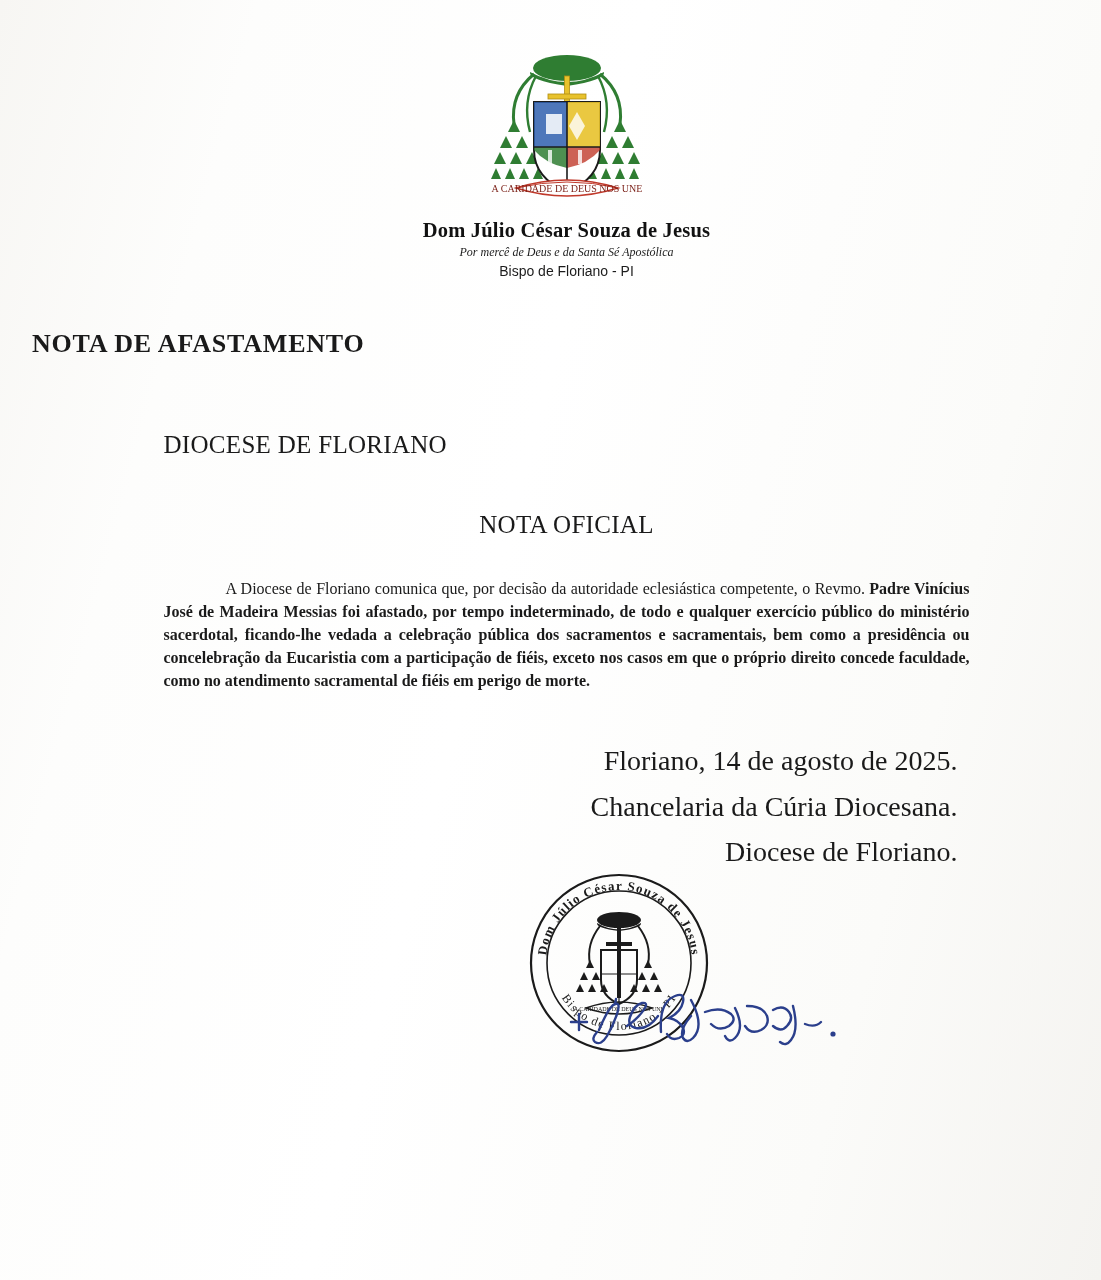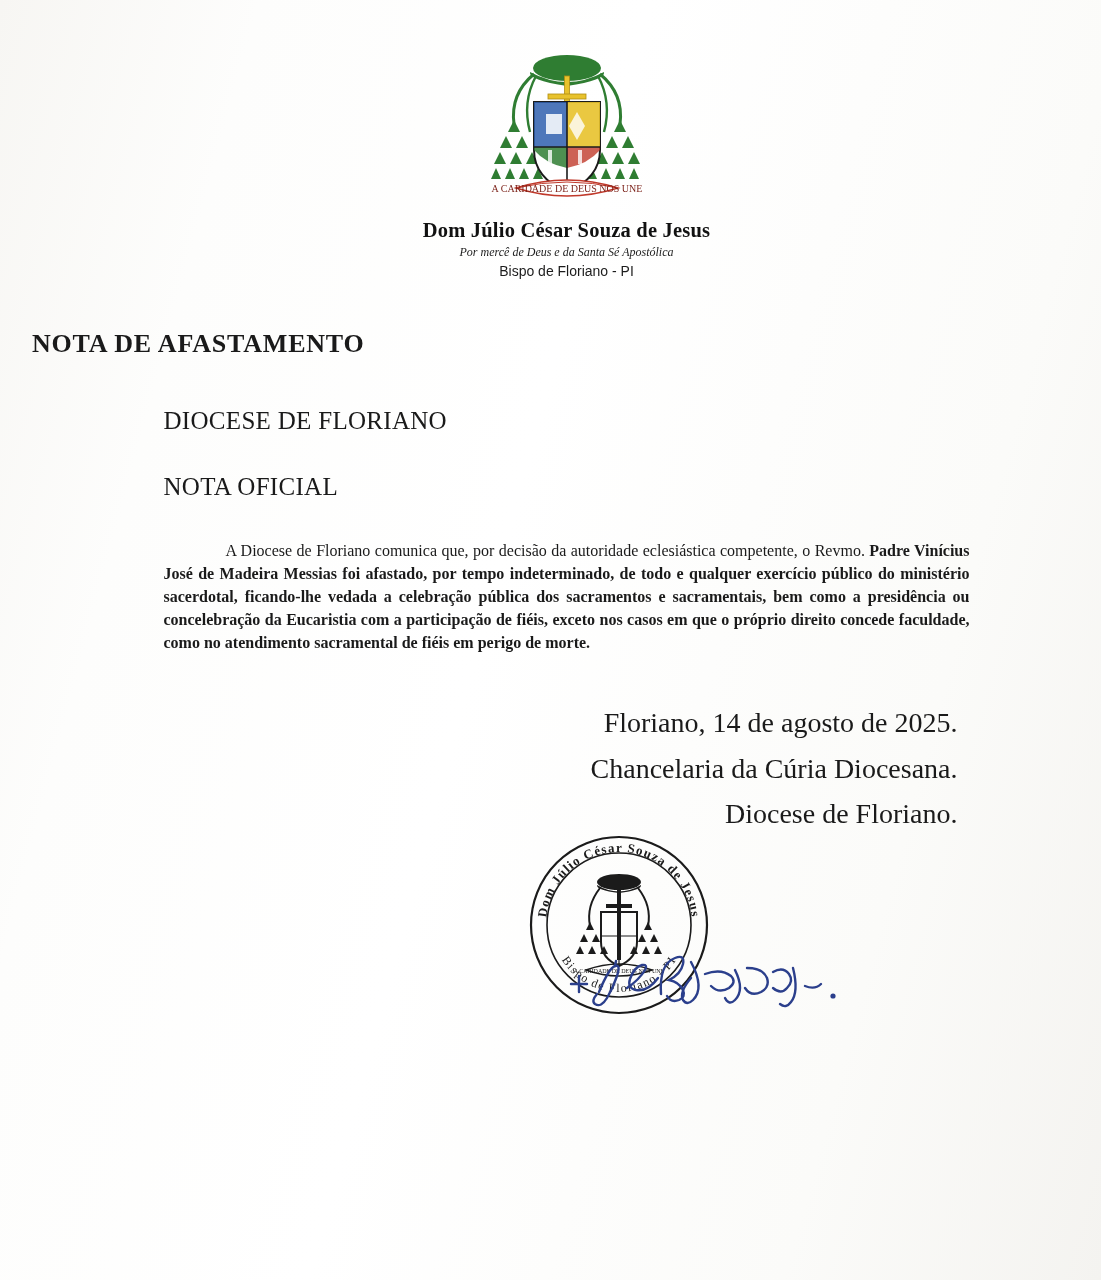--- a/index.html
+++ b/index.html
@@ -69,25 +69,26 @@
 
   
   .body-wrap {
     margin: 0 auto;
     width: 806px;
     padding-left: 0;
   }
 
   .heading-line {
     font-size: 25px;
-    margin-top: 48px;
+    margin-top: 72px;
     letter-spacing: 0.3px;
   }
   .heading-line.second {
-    margin-top: 38px;
+    margin-top: 52px;
+    text-align: center;
   }
 
   .para {
     font-size: 16px;
     line-height: 1.44;
     text-align: justify;
     text-indent: 62px;
     margin-top: 38px;
   }
   .para .strong {

